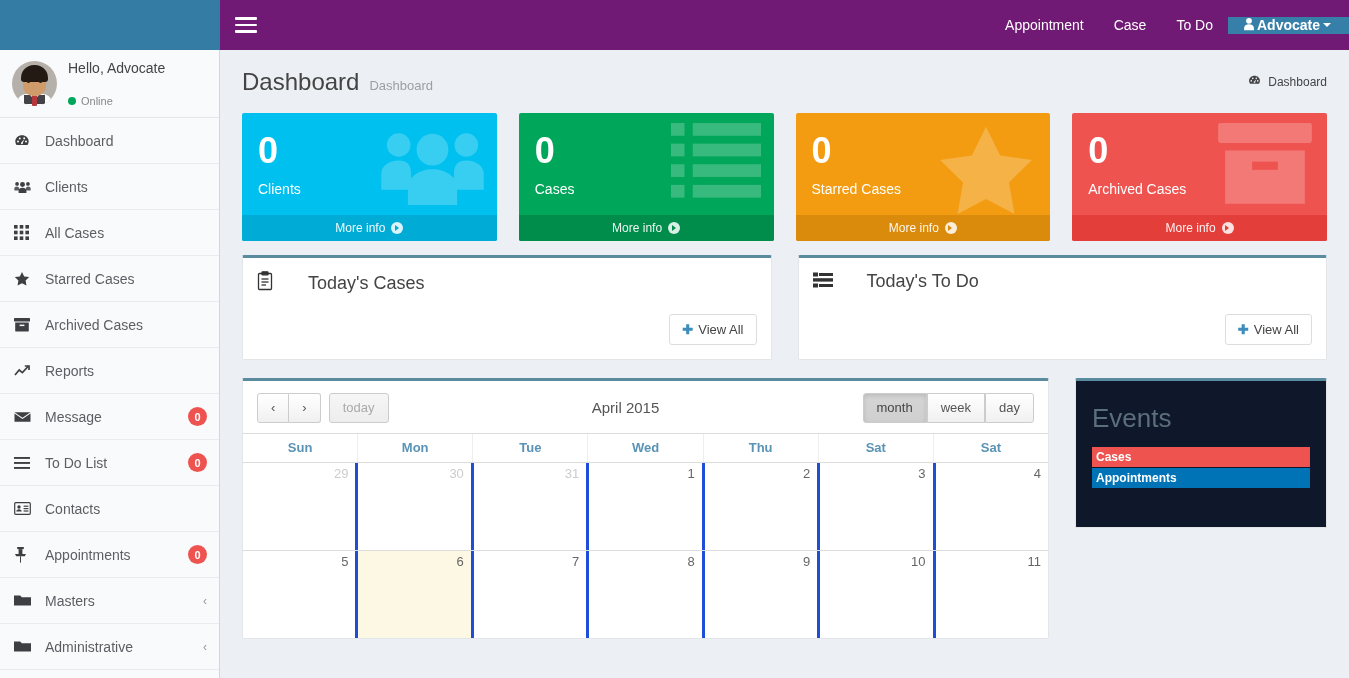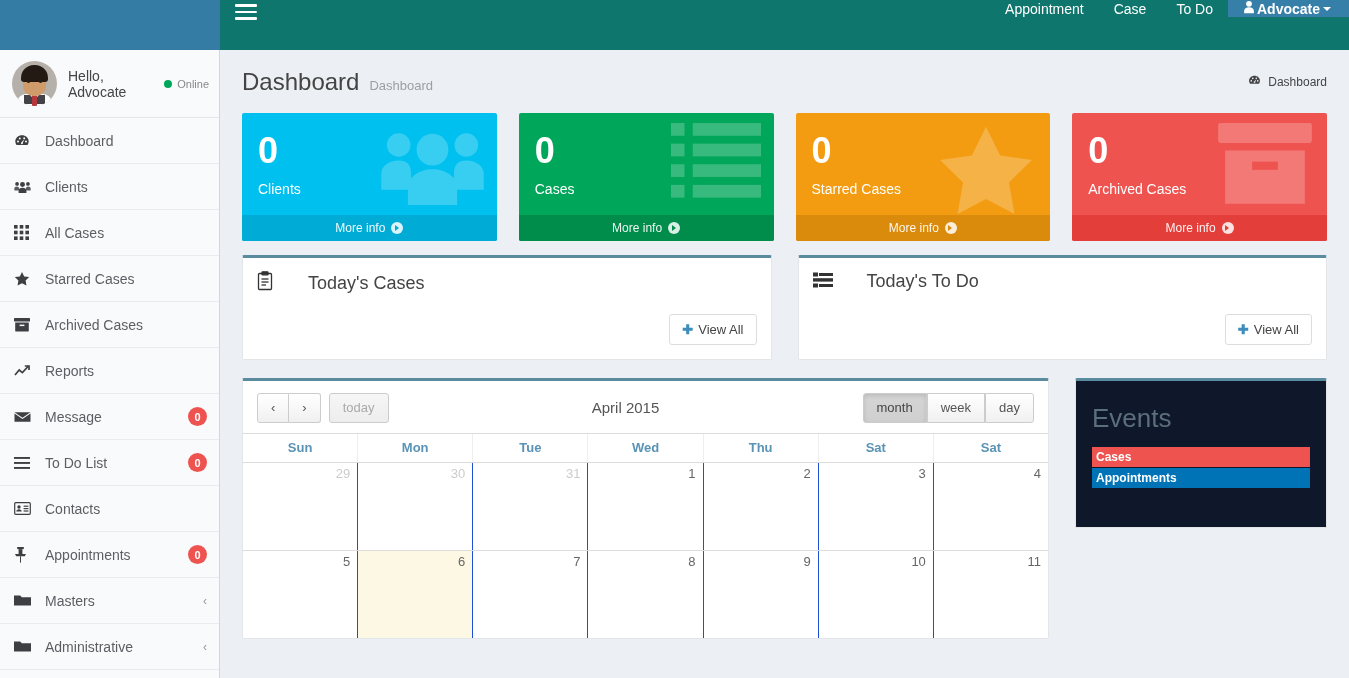--- a/index.html
+++ b/index.html
@@ -20,22 +20,22 @@
     background: #3c8dbc;
     display: flex; align-items: stretch;
     z-index: 30;
   }
   .brand-block {
     width: 220px; flex: 0 0 220px;
     background: #357ca5;
     display: flex; align-items: center; justify-content: center;
   }
   .navbar-rest {
-    flex: 1; display: flex; align-items: flex-start; justify-content: space-between;
-    background: #0f766e;
+    flex: 1; display: flex; align-items: center; justify-content: space-between;
+    background: #701a75;
   }
   .sidebar-toggle {
     width: 52px; display: flex; align-items: center; justify-content: center;
     cursor: pointer;
   }
   .hamburger { width: 22px; }
   .hamburger span {
     display: block; height: 2.5px; background: #fff; border-radius: 1px;
     margin: 4px 0;
   }
@@ -86,21 +86,21 @@
     background:#2a1c12; border-radius:50%; }
   .av-eyeR { position:absolute; left:27px; top:19px; width:3px; height:3px;
     background:#2a1c12; border-radius:50%; }
   .av-body { position:absolute; left:5px; bottom:0; width:35px; height:12px;
     background:#fff; border-radius: 9px 9px 0 0; }
   .av-tie { position:absolute; left:20px; bottom:0; width:5px; height:11px;
     background:#b5373b; }
   .av-collar { position:absolute; left:12px; bottom:2px; width:21px; height:9px;
     background:#2f2f33; clip-path: polygon(0 0, 30% 0, 50% 60%, 70% 0, 100% 0, 100% 100%, 0 100%);
     opacity:.9; }
-  .user-meta { display: flex; flex-direction: row; gap: 19px; }
+  .user-meta { display: flex; flex-direction: column; gap: 19px; }
   .user-greet { font-size: 14px; color: #444; }
   .user-status { font-size: 11px; color: #888; display: flex; align-items: center; gap: 5px; }
   .dot-online { width: 8px; height: 8px; border-radius: 50%; background: #00a65a; display:inline-block; }
 
   .nav-list { list-style: none; }
   .nav-item {
     display: flex; align-items: center;
     height: 46px;
     padding: 0 12px 0 14px;
     border-bottom: 1px solid #e9ecee;
@@ -250,21 +250,21 @@
   .fc-head { display: flex; border-top: 1px solid #ddd; }
   .fc-head div {
     flex: 1; text-align: center; font-size: 13px;
     color: #5a93b5; font-weight: bold;
     padding: 6px 0 7px;
     border-right: 1px solid #eee;
   }
   .fc-head div:last-child { border-right: none; }
   .fc-week { display: flex; border-top: 1px solid #ddd; height: 88px; }
   .fc-day {
-    flex: 1; border-right: 1px solid #1d4ed8;
+    flex: 1; border-right: 3px solid #1d4ed8;
     position: relative;
     background: #fff;
   }
   .fc-day:last-child { border-right: none; }
   .fc-day .num {
     position: absolute; top: 3px; right: 7px;
     font-size: 13px; color: #666;
   }
   .fc-day.other .num { color: #ccc; }
   .fc-day.today { background: #fcf8e3; }

